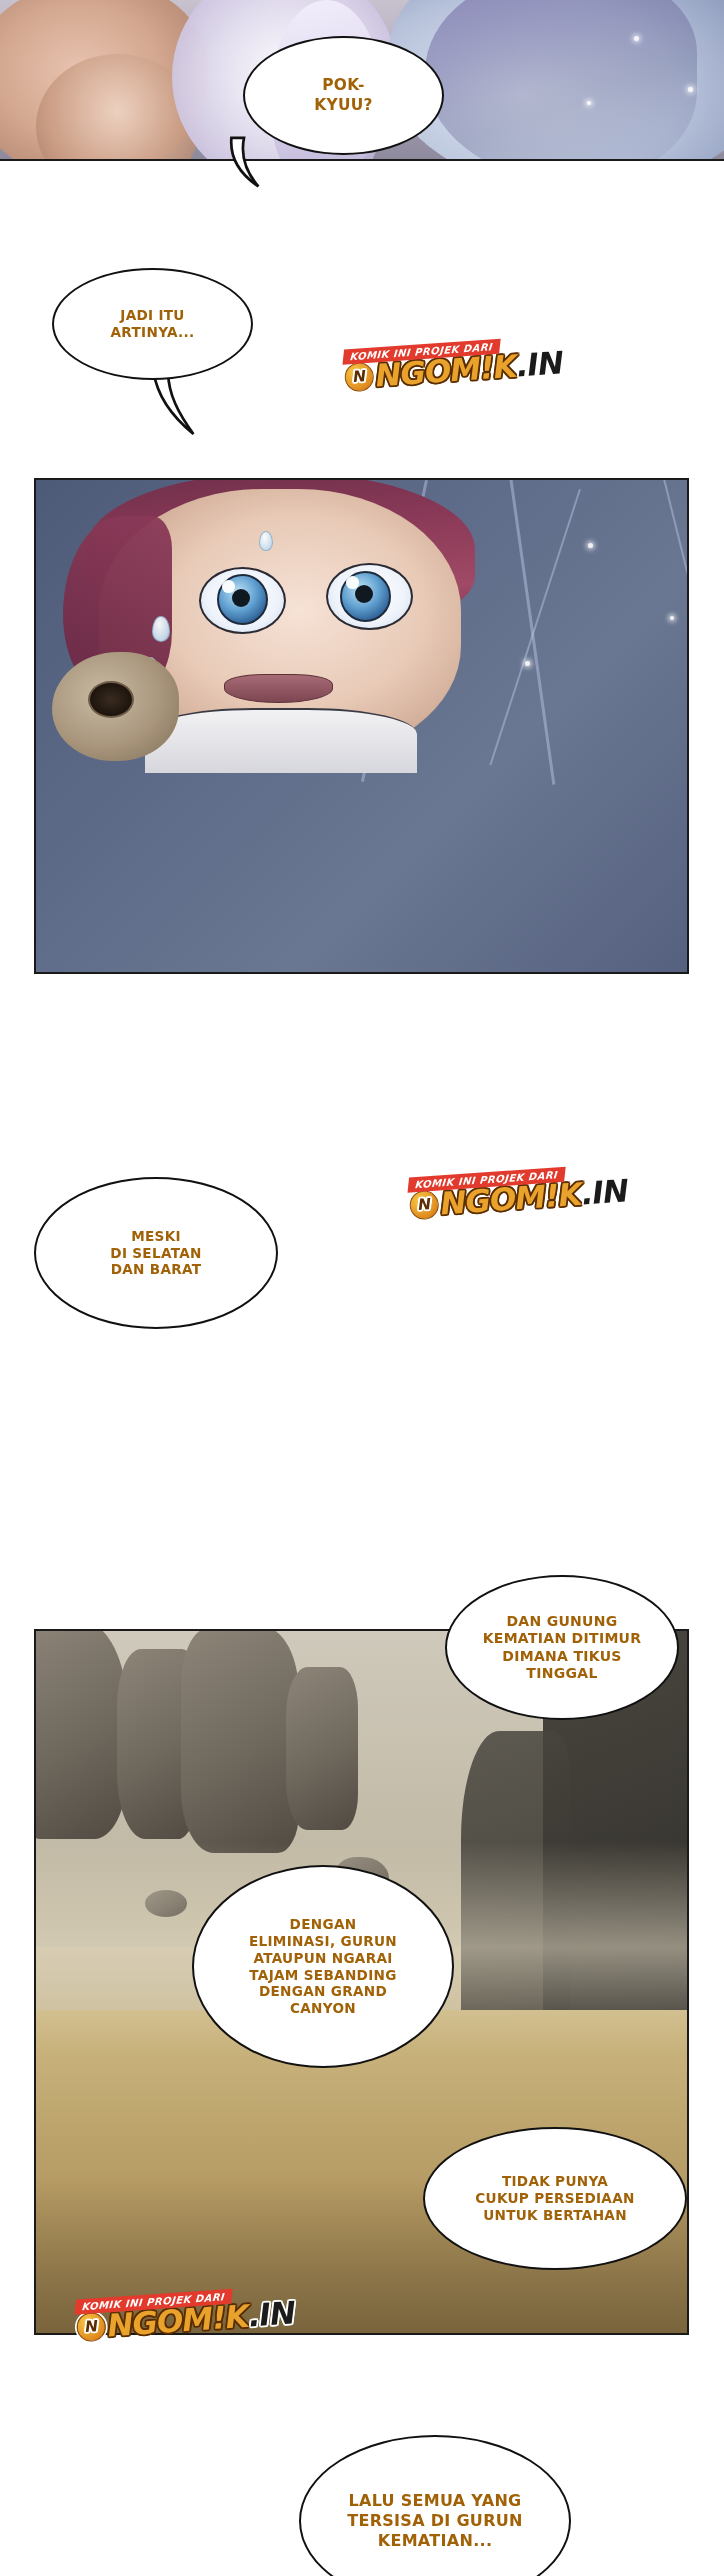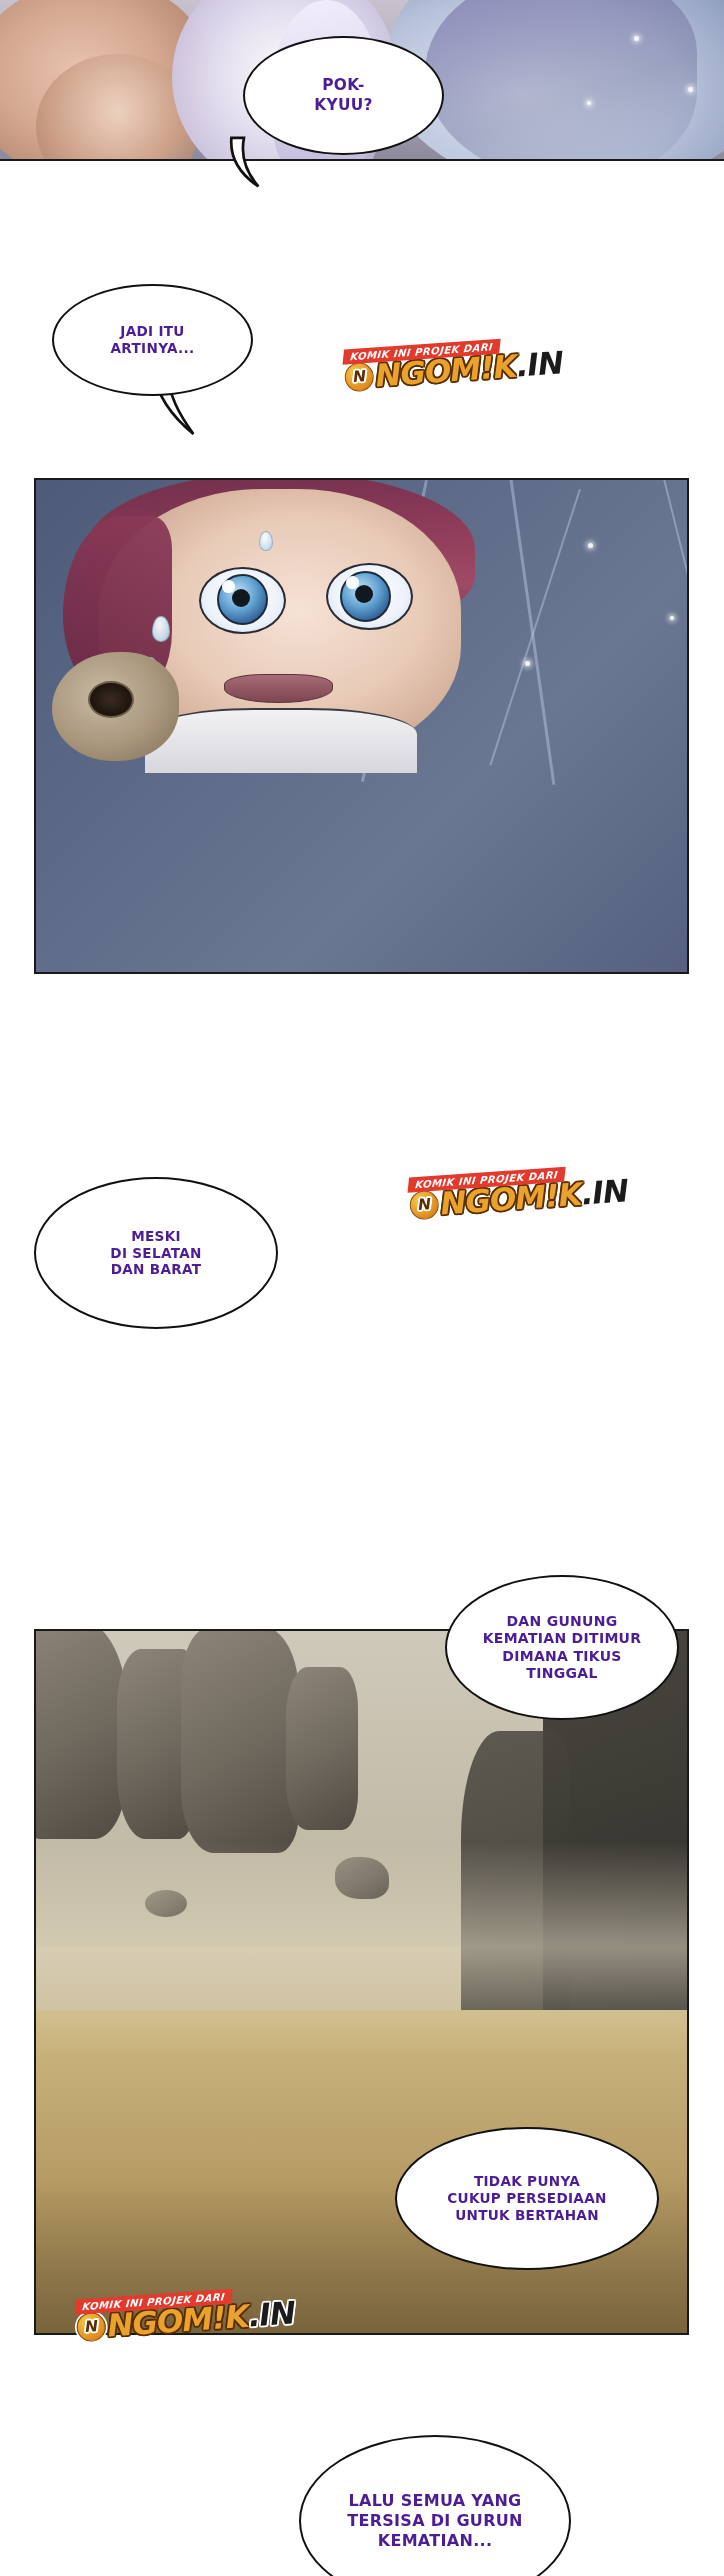--- a/index.html
+++ b/index.html
@@ -38,21 +38,21 @@
     box-sizing: border-box;
     display: flex;
     align-items: center;
     justify-content: center;
     text-align: center;
     z-index: 20;
   }
   .bubble .txt {
     font-family: "DejaVu Sans", sans-serif;
     font-weight: 700;
-    color: #4c1d95;
+    color: #a16207;
     line-height: 1.25;
     white-space: pre-line;
     letter-spacing: 0.3px;
   }
   .tail {
     position: absolute;
     z-index: 19;
   }
   .tail svg { display: block; }
 
@@ -299,21 +299,21 @@
   <div class="bubble" id="b1" style="left: 243px; top: 36px; width: 201px; height: 119px;">
     <span class="txt" style="font-size:15.4px;">POK-
 KYUU?</span>
   </div>
 
   <div class="tail" style="left: 152px; top: 371px; width: 63px; height: 72px;">
     <svg width="63" height="72" viewBox="0 0 70 80">
       <path d="M2 2 C 6 28, 24 52, 46 70 C 30 48, 18 26, 18 2 Z" fill="#ffffff" stroke="#111111" stroke-width="3"></path>
     </svg>
   </div>
-  <div class="bubble" id="b2" style="left: 52px; top: 284px; width: 201px; height: 112px; text-align: center;">
+  <div class="bubble" id="b2" style="left: 52px; top: 268px; width: 201px; height: 112px; text-align: center;">
     <span class="txt" style="font-size:13.6px;">JADI ITU
 ARTINYA...</span>
   </div>
 
   <div class="wm" style="left: 344px; top: 340px;">
     <div class="wm-top">KOMIK INI PROJEK DARI</div>
     <div class="wm-main">
       <span class="wm-badge">N</span>
       <span class="wm-gold">NGOM</span>
       <span class="wm-gold">!K</span>
@@ -388,22 +388,30 @@
     <div class="rock" style="left:250px; top:36px; width:72px; height:163px; border-radius:30% 25% 22% 30%;"></div>
     <div class="rock-dark" style="left:507px; top:-9px; width:208px; height:416px; border-radius:20% 5% 0 0;"></div>
     <div class="rock-dark" style="left:425px; top:100px; width:109px; height:308px; border-radius:35% 15% 0 0; opacity:.85;"></div>
     <div class="ground"></div>
     <div class="ground-shade"></div>
     <div class="haze"></div>
     <div class="rock" style="left:299px; top:226px; width:54px; height:42px; border-radius:40% 50% 35% 45%; opacity:.8;"></div>
     <div class="rock" style="left:109px; top:259px; width:42px; height:27px; border-radius:50%; opacity:.7;"></div>
   </div>
 
-
-  <div class="bubble" id="b8" style="left: 395px; top: 2127px; width: 264px; height: 143px;">
+  <div class="bubble" id="b7" style="left: 192px; top: 1865px; width: 262px; height: 203px;">
+    <span class="txt" style="font-size:13.6px;">DENGAN
+ELIMINASI, GURUN
+ATAUPUN NGARAI
+TAJAM SEBANDING
+DENGAN GRAND
+CANYON</span>
+  </div>
+
+  <div class="bubble" id="b8" style="left: 423px; top: 2127px; width: 264px; height: 143px;">
     <span class="txt" style="font-size:13.6px;">TIDAK PUNYA
 CUKUP PERSEDIAAN
 UNTUK BERTAHAN</span>
   </div>
 
   <div class="wm" style="left: 76px; top: 2290px;">
     <div class="wm-top">KOMIK INI PROJEK DARI</div>
     <div class="wm-main">
       <span class="wm-badge">N</span>
       <span class="wm-gold">NGOM</span>

